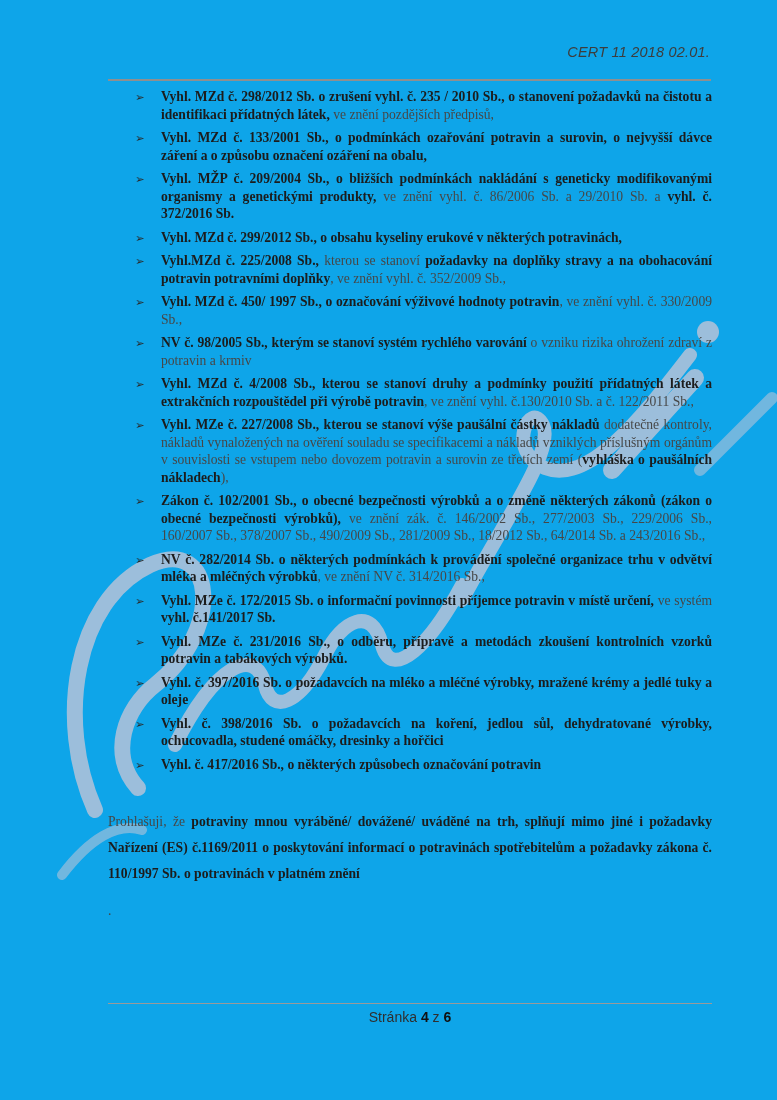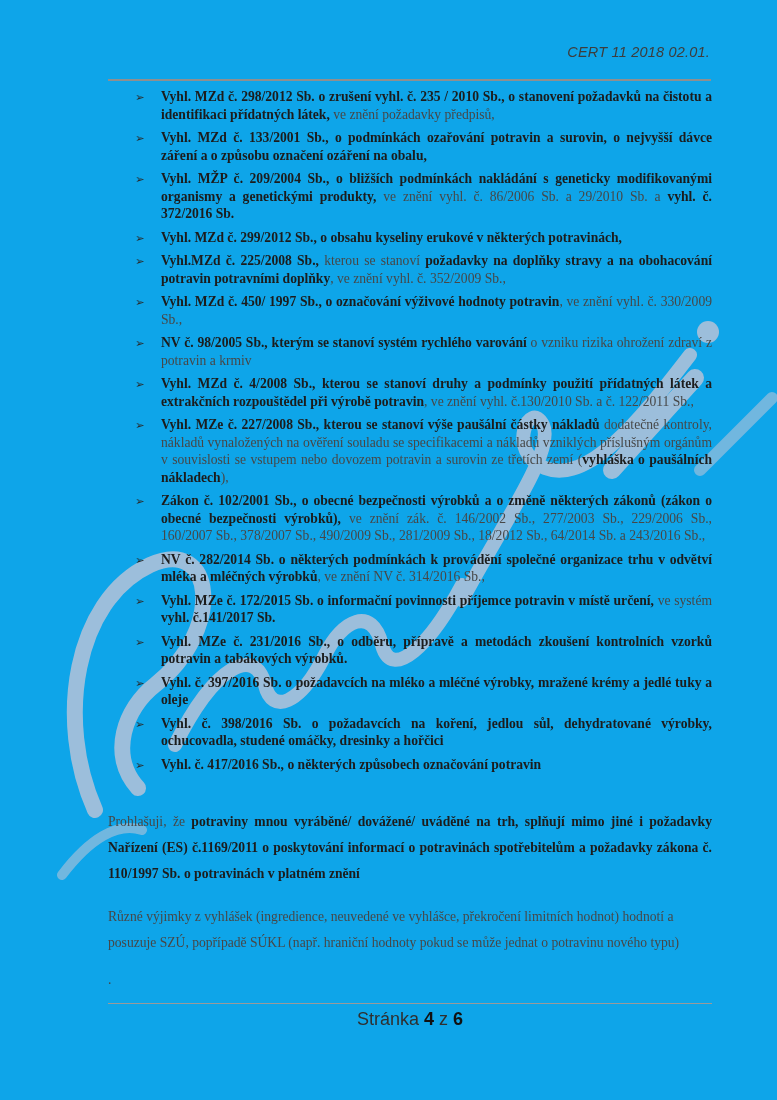--- a/index.html
+++ b/index.html
@@ -41,21 +41,21 @@
     font-size:13.6px;line-height:26px;
     text-align:justify;color:#474747;margin-bottom:17px;
   }
   .para.left{text-align:left;}
   .para.dot{margin-top:-6px;}
   .footer{position:absolute;left:88px;top:1003px;width:604px;}
   .footer-rule{position:static;width:604px;height:1px;background:#9a9a9a;}
   .footer-text{
     text-align:center;padding-top:5px;
     font-family:"Liberation Sans", sans-serif;
-    font-size:18px;color:#2f2f2f;
+    font-size:14px;color:#2f2f2f;
   }
   .footer-text .b{color:#111;}
 </style>
 </head>
 <body>
 
 <div class="page">
 
   <svg class="watermark" viewBox="0 0 777 1100" xmlns="http://www.w3.org/2000/svg">
     <g fill="none" stroke="var(--wm,#b6c3d8)" stroke-linecap="round" stroke-linejoin="round" opacity="0.85">
@@ -73,21 +73,21 @@
     <div class="header">
       <span>CERT 11 2018 02.01.</span>
     </div>
 
     <div class="rule top-rule"></div>
 
     <div class="content">
       <div class="list">
           <div class="list-item">
             <span class="bullet">➢</span>
-            <div class="item-text"><span class="b">Vyhl. MZd č. 298/2012 Sb. o zrušení vyhl. č. 235 / 2010 Sb., o stanovení požadavků na čistotu a identifikaci přídatných látek,</span><span> ve znění požadavky předpisů,</span></div>
+            <div class="item-text"><span class="b">Vyhl. MZd č. 298/2012 Sb. o zrušení vyhl. č. 235 / 2010 Sb., o stanovení požadavků na čistotu a identifikaci přídatných látek,</span><span> ve znění pozdějších předpisů,</span></div>
           </div>
           <div class="list-item">
             <span class="bullet">➢</span>
             <div class="item-text"><span class="b">Vyhl. MZd č. 133/2001 Sb., o podmínkách ozařování potravin a surovin, o nejvyšší dávce záření a o způsobu označení ozáření na obalu,</span></div>
           </div>
           <div class="list-item">
             <span class="bullet">➢</span>
             <div class="item-text"><span class="b">Vyhl. MŽP č. 209/2004 Sb., o bližších podmínkách nakládání s geneticky modifikovanými organismy a genetickými produkty,</span><span> ve znění vyhl. č. 86/2006 Sb. a 29/2010 Sb. a </span><span class="b">vyhl. č. 372/2016 Sb.</span></div>
           </div>
           <div class="list-item">
@@ -138,21 +138,20 @@
             <span class="bullet">➢</span>
             <div class="item-text"><span class="b">Vyhl. č. 398/2016 Sb. o požadavcích na koření, jedlou sůl, dehydratované výrobky, ochucovadla, studené omáčky, dresinky a hořčici</span></div>
           </div>
           <div class="list-item">
             <span class="bullet">➢</span>
             <div class="item-text"><span class="b">Vyhl. č. 417/2016 Sb., o některých způsobech označování potravin</span></div>
           </div>
         </div>
       <div class="paras">
           <div class="para"><span>Prohlašuji, že </span><span class="b">potraviny mnou vyráběné/ dovážené/ uváděné na trh, splňují mimo jiné i požadavky Nařízení (ES) č.1169/2011 o poskytování informací o potravinách spotřebitelům a požadavky zákona č. 110/1997 Sb. o potravinách v platném znění</span></div>
-          <div class="para left"><span>Různé výjimky z vyhlášek (ingredience, neuvedené ve vyhlášce, překročení limitních hodnot) hodnotí a posuzuje SZÚ, popřípadě SÚKL (např. hraniční hodnoty pokud se může jednat o potravinu nového typu)</span></div>
           <div class="para left dot"><span>.</span></div>
         </div>
     </div>
 
     <div class="footer">
       <div class="footer-rule"></div>
       <div class="footer-text"><span>Stránka </span><span class="b">4</span><span> z </span><span class="b">6</span></div>
     </div>
   </div>
 </div>

